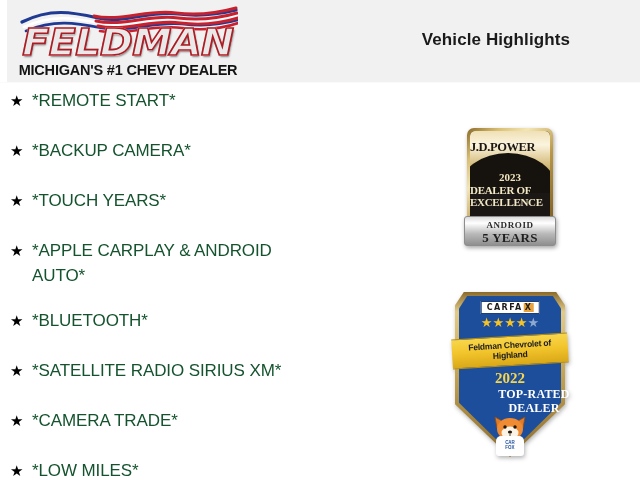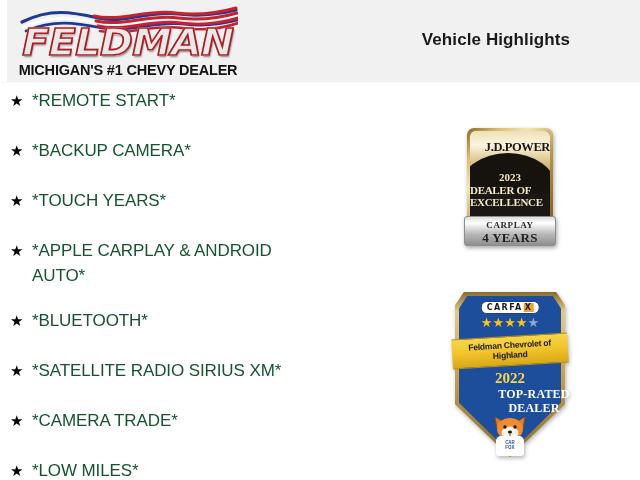--- a/index.html
+++ b/index.html
@@ -114,21 +114,21 @@
     background:linear-gradient(to bottom,#efe0b6 0%,#fbf4de 30%,#d8c084 70%,#b79c53 100%);
     border-radius:4px 4px 0 0;
   }
   #jd-swoosh{
     position:absolute;left:-10px;top:22px;width:120%;height:40px;
     background:#16130f;
     border-radius:52% 52% 0 0 / 90% 90% 0 0;
   }
   #jd-brand{
     position:absolute;left:0;top:9px;width:100%;
-    text-align:right;
+    text-align:left;
     font-family:"Liberation Serif","DejaVu Serif",serif;
     font-weight:bold;font-size:12.5px;letter-spacing:-0.4px;
     color:#1b1713;
   }
   #jd-year{
     position:absolute;left:0;top:40px;width:100%;
     text-align:center;
     font-family:"Liberation Serif","DejaVu Serif",serif;
     font-weight:bold;font-size:11px;color:#f0e3bd;
   }
@@ -173,21 +173,21 @@
   }
   #cf-face{
     position:absolute;left:4px;top:4px;right:4px;bottom:4px;
     background:#1d4e9c;
     clip-path:polygon(8% 0,92% 0,100% 8%,100% 68%,50% 100%,0 68%,0 8%);
   }
   #cf-logo{
     position:absolute;left:50%;top:9px;transform:translateX(-50%);
     background:#ffffff;
     border:1px solid #1d3f78;
-    border-radius:6px;
+    border-radius:0;
     padding:1px 5px;
     font-family:"DejaVu Sans","Liberation Sans",sans-serif;
     font-weight:bold;font-size:8px;letter-spacing:1.4px;
     color:#1a1a1a;white-space:nowrap;
   }
   #cf-logo .cf-box{
     display:inline-block;background:#e8a33d;color:#1a1a1a;
     padding:0 1px;margin-left:1px;
   }
   #cf-stars{
@@ -309,22 +309,22 @@
     <div id="jd-plaque">
       <div id="jd-inner">
         <div id="jd-top"></div>
         <div id="jd-swoosh"></div>
         <div id="jd-brand">J.D.POWER</div>
         <div id="jd-year">2023</div>
         <div id="jd-award">DEALER OF EXCELLENCE</div>
       </div>
     </div>
     <div id="jd-ribbon">
-      <div id="jd-tier">CARPLAY</div>
-      <div id="jd-years">4 YEARS</div>
+      <div id="jd-tier">ANDROID</div>
+      <div id="jd-years">5 YEARS</div>
     </div>
   </div>
 
   <div id="carfax-badge">
     <div id="cf-shell"></div>
     <div id="cf-face"></div>
 
     <div id="cf-logo"><span>CARFA</span><span class="cf-box">X</span></div>
 
     <div id="cf-stars"><span>★★★★</span><span class="dim">★</span></div>

